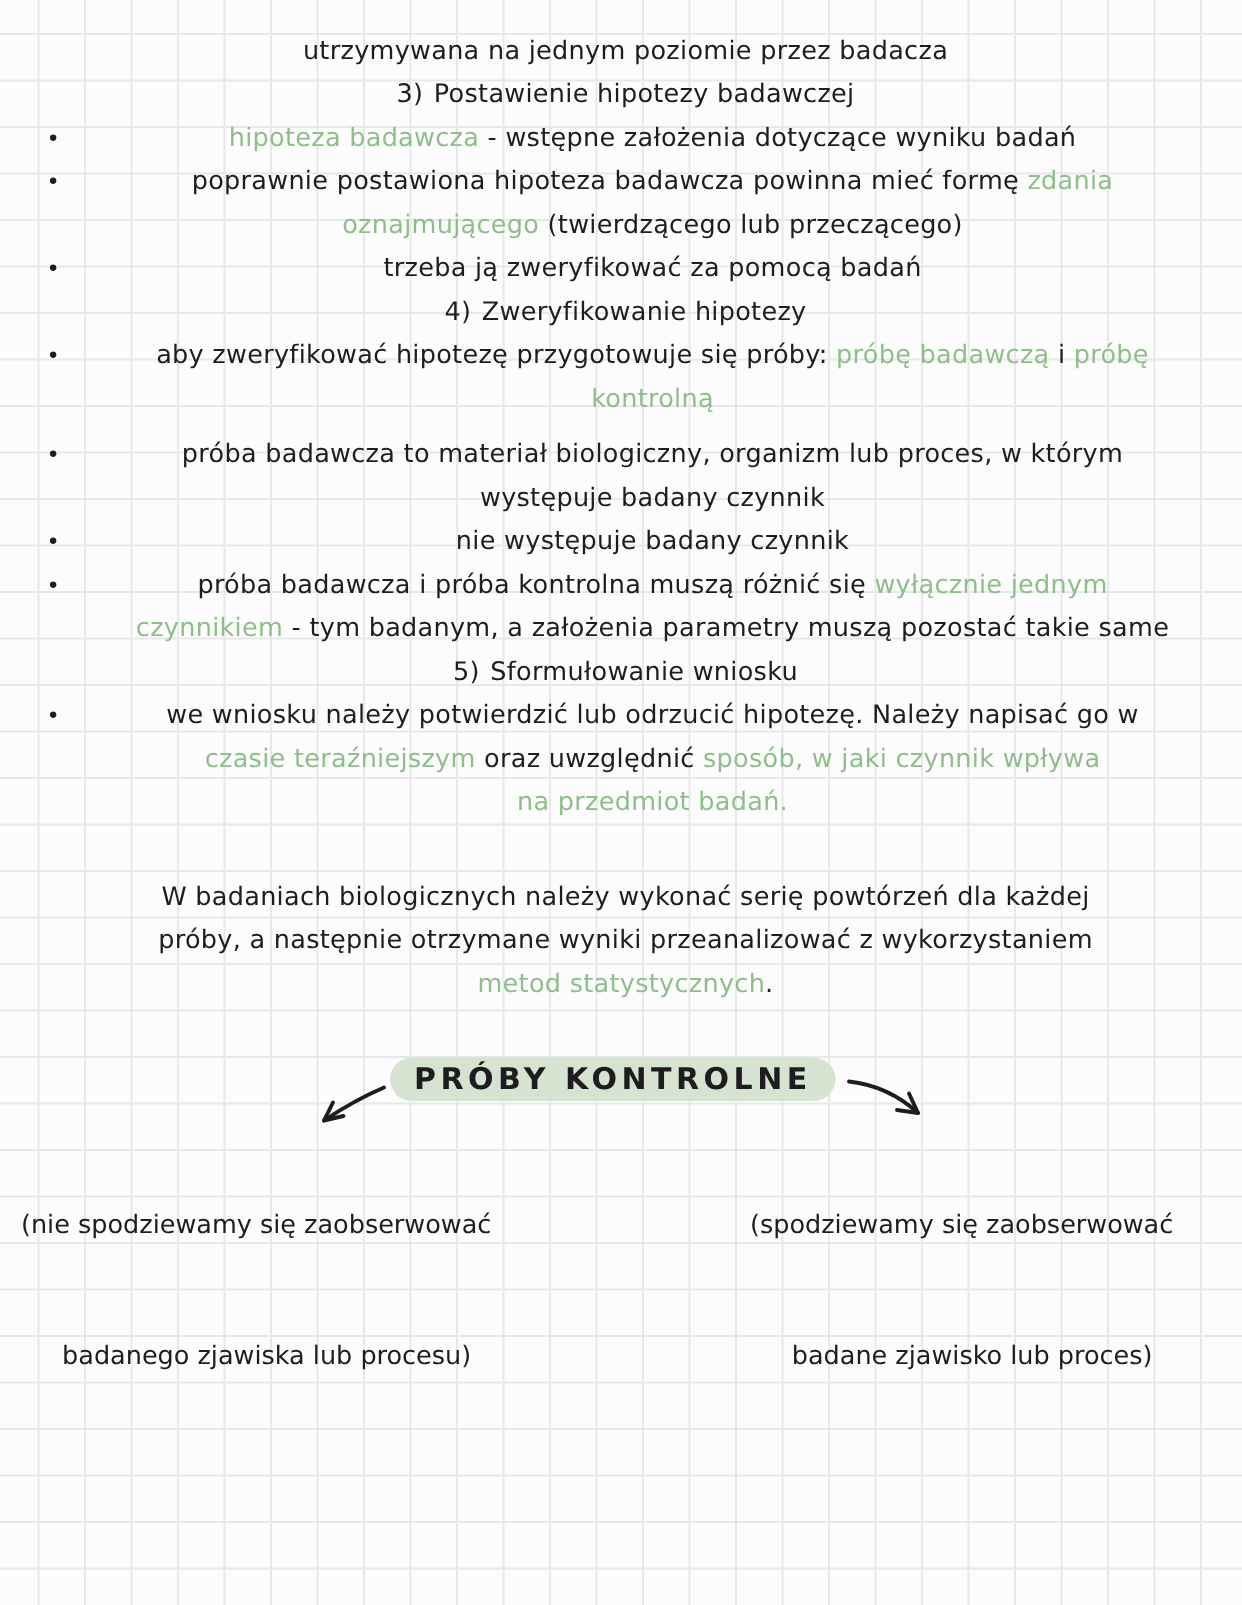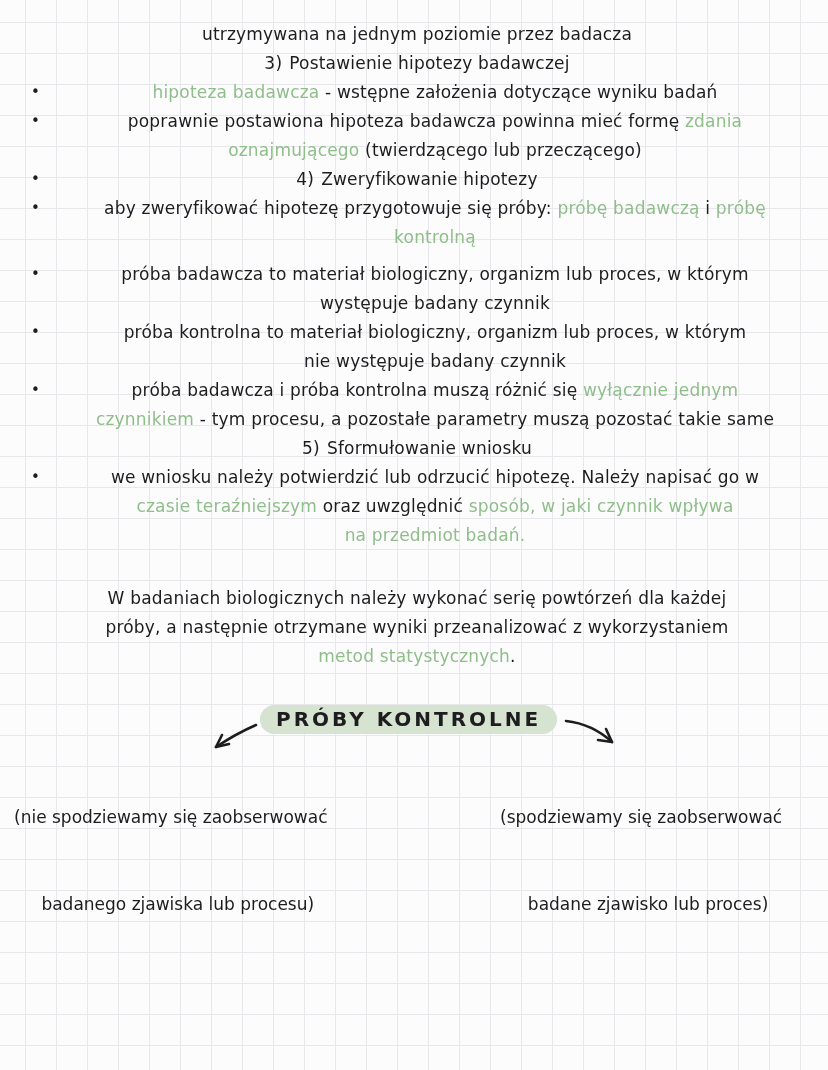--- a/index.html
+++ b/index.html
@@ -74,30 +74,30 @@
 
 <div class="page" style="--paper: #fcfcfd; --grid: #e8e8ec; --ink: #1d1d1f; --green: #8fbe8a; --highlight: #d5e3d0;">
   <div class="content">
 
     <div>
         <div class="line plain"><span class="seg ink">utrzymywana na jednym poziomie przez badacza</span></div>
         <div class="line numbered"><span class="marker">3)</span><span class="seg ink">Postawienie hipotezy badawczej</span></div>
         <div class="line bullet"><span class="bullet-dot">•</span><span class="seg green">hipoteza badawcza</span><span class="seg ink"> - wstępne założenia dotyczące wyniku badań</span></div>
         <div class="line bullet"><span class="bullet-dot">•</span><span class="seg ink">poprawnie postawiona hipoteza badawcza powinna mieć formę </span><span class="seg green">zdania</span></div>
         <div class="line hang"><span class="seg green">oznajmującego </span><span class="seg ink">(twierdzącego lub przeczącego)</span></div>
-        <div class="line bullet"><span class="bullet-dot">•</span></div>
+        <div class="line bullet"><span class="bullet-dot">•</span><span class="seg ink">trzeba ją zweryfikować za pomocą badań</span></div>
         <div class="line numbered"><span class="marker">4)</span><span class="seg ink">Zweryfikowanie hipotezy</span></div>
         <div class="line bullet"><span class="bullet-dot">•</span><span class="seg ink">aby zweryfikować hipotezę przygotowuje się próby: </span><span class="seg green">próbę badawczą</span><span class="seg ink"> i </span><span class="seg green">próbę</span></div>
         <div class="line hang"><span class="seg green">kontrolną</span></div>
         <div class="line bullet" style="margin-top: 8px;"><span class="bullet-dot">•</span><span class="seg ink">próba badawcza to materiał biologiczny, organizm lub proces, w którym</span></div>
         <div class="line hang"><span class="seg ink">występuje badany czynnik</span></div>
-        <div class="line bullet"><span class="bullet-dot">•</span><span class="seg ink">próba kontrolna to materiał biologiczny, organizm lub proces, w którym</span></div>
+        <div class="line bullet"><span class="bullet-dot">•</span></div>
         <div class="line hang"><span class="seg ink">nie występuje badany czynnik</span></div>
         <div class="line bullet"><span class="bullet-dot">•</span><span class="seg ink">próba badawcza i próba kontrolna muszą różnić się </span><span class="seg green">wyłącznie jednym</span></div>
-        <div class="line hang"><span class="seg green">czynnikiem</span><span class="seg ink"> - tym procesu, a pozostałe parametry muszą pozostać takie same</span></div>
+        <div class="line hang"><span class="seg green">czynnikiem</span><span class="seg ink"> - tym badanym, a założenia parametry muszą pozostać takie same</span></div>
         <div class="line numbered"><span class="marker">5)</span><span class="seg ink">Sformułowanie wniosku</span></div>
         <div class="line bullet"><span class="bullet-dot">•</span><span class="seg ink">we wniosku należy potwierdzić lub odrzucić hipotezę. Należy napisać go w</span></div>
         <div class="line hang"><span class="seg green">czasie teraźniejszym </span><span class="seg ink">oraz uwzględnić </span><span class="seg green">sposób, w jaki czynnik wpływa</span></div>
         <div class="line hang"><span class="seg green">na przedmiot badań.</span></div>
         <div class="line plain" style="margin-top: 34px;"><span class="seg ink">W badaniach biologicznych należy wykonać serię powtórzeń dla każdej</span></div>
         <div class="line plain"><span class="seg ink">próby, a następnie otrzymane wyniki przeanalizować z wykorzystaniem</span></div>
         <div class="line plain"><span class="seg green">metod statystycznych</span><span class="seg ink">.</span></div>
       </div>
 
     <div class="diagram">

